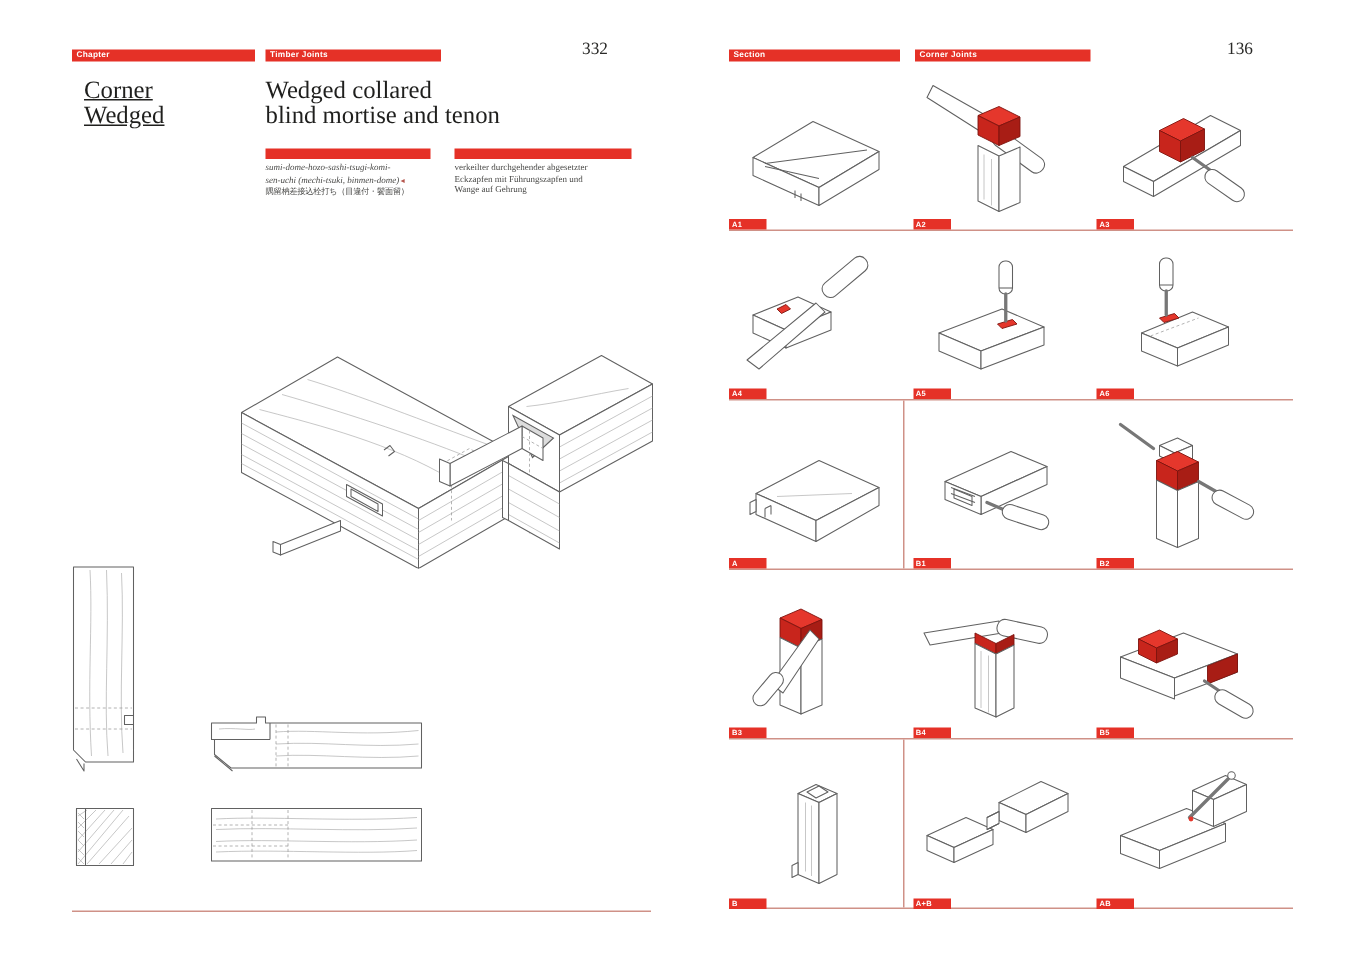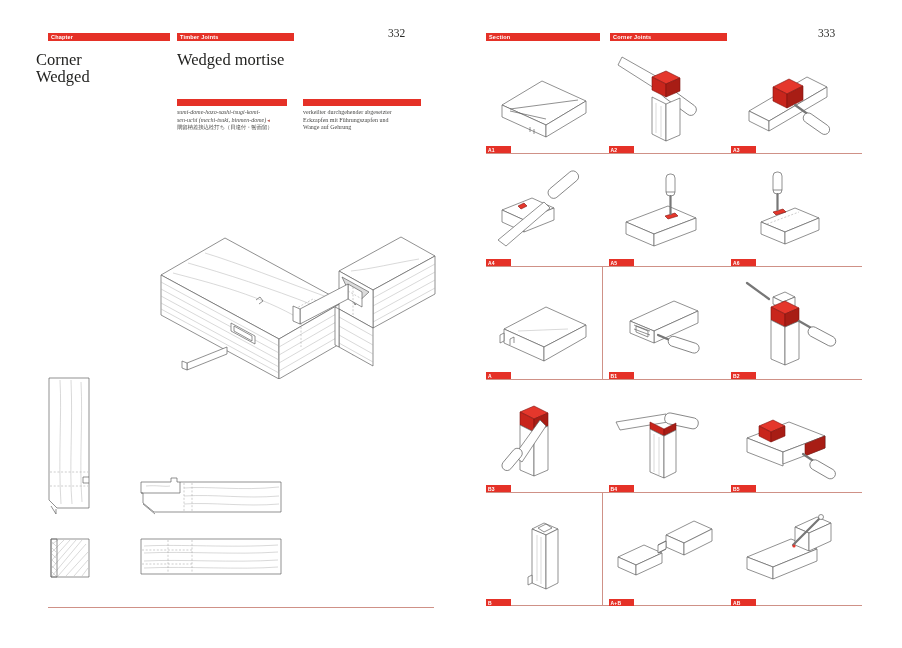--- a/index.html
+++ b/index.html
@@ -29,26 +29,27 @@
   svg .rsd{fill:#a81d15;stroke:#7e130d;stroke-width:.6;stroke-linejoin:round;}
   svg .tl{fill:none;stroke:#777;stroke-width:2.2;stroke-linecap:round;}
 </style>
 </head>
 <body>
 
 <div class="abs tagbar" style="left:48px;top:33px;width:122px;">Chapter</div>
 <div class="abs tagbar" style="left:177px;top:33px;width:117px;">Timber Joints</div>
 <div class="abs pagenum" style="left:388px;top:27px;width:32px;">332</div>
 
-<div class="abs title" style="left:36px;top:51px;">
+<div class="abs title" style="left:56px;top:51px;text-decoration:underline;">
   <div>Corner</div>
   <div>Wedged</div>
 </div>
 <div class="abs title" style="left:177px;top:51px;">
-  <div>Wedged mortise</div>
+  <div>Wedged collared</div>
+  <div>blind mortise and tenon</div>
 </div>
 
 <div class="abs redbar" style="left:177px;top:99px;width:110px;"></div>
 <div class="abs redbar" style="left:303px;top:99px;width:118px;"></div>
 
 <div class="abs smallblk romaji" style="left:177px;top:109px;width:124px;">
   <div>sumi-dome-hozo-sashi-tsugi-komi-</div>
   <div><span>sen-uchi (mechi-tsuki, binmen-dome)</span><span class="crossref">◄</span></div>
   <div class="kanji">隅留枘差接込栓打ち（目違付・鬢面留）</div>
 </div>
@@ -120,21 +121,21 @@
 <svg class="abs" style="left:140px;top:538px;" width="142" height="37" viewBox="0 0 142 37">
   <rect class="nf" x="1" y="1" width="140" height="35"></rect>
   <path class="gr" d="M4,8 C40,6 90,10 138,7 M4,15 C46,13 96,17 138,14 M4,23 C42,21 92,25 138,22 M4,30 C48,28 100,32 138,29"></path>
   <path class="ds" d="M28,2 V35 M52,2 V35 M2,12 H52 M2,26 H52"></path>
 </svg>
 
 <div class="abs rule" style="left:48px;top:607px;width:386px;"></div>
 
 <div class="abs tagbar" style="left:486px;top:33px;width:114px;">Section</div>
 <div class="abs tagbar" style="left:610px;top:33px;width:117px;">Corner Joints</div>
-<div class="abs pagenum" style="left:818px;top:27px;width:32px;">333</div>
+<div class="abs pagenum" style="left:818px;top:27px;width:32px;">136</div>
 
 <div class="abs rule" style="left:486px;top:153px;width:376px;"></div>
 <div class="abs rule" style="left:486px;top:266px;width:376px;"></div>
 <div class="abs rule" style="left:486px;top:379px;width:376px;"></div>
 <div class="abs rule" style="left:486px;top:492px;width:376px;"></div>
 <div class="abs rule" style="left:486px;top:605px;width:376px;"></div>
 
 <div class="abs vrule" style="left:602px;top:267px;height:112px;"></div>
 <div class="abs vrule" style="left:602px;top:493px;height:112px;"></div>
 

